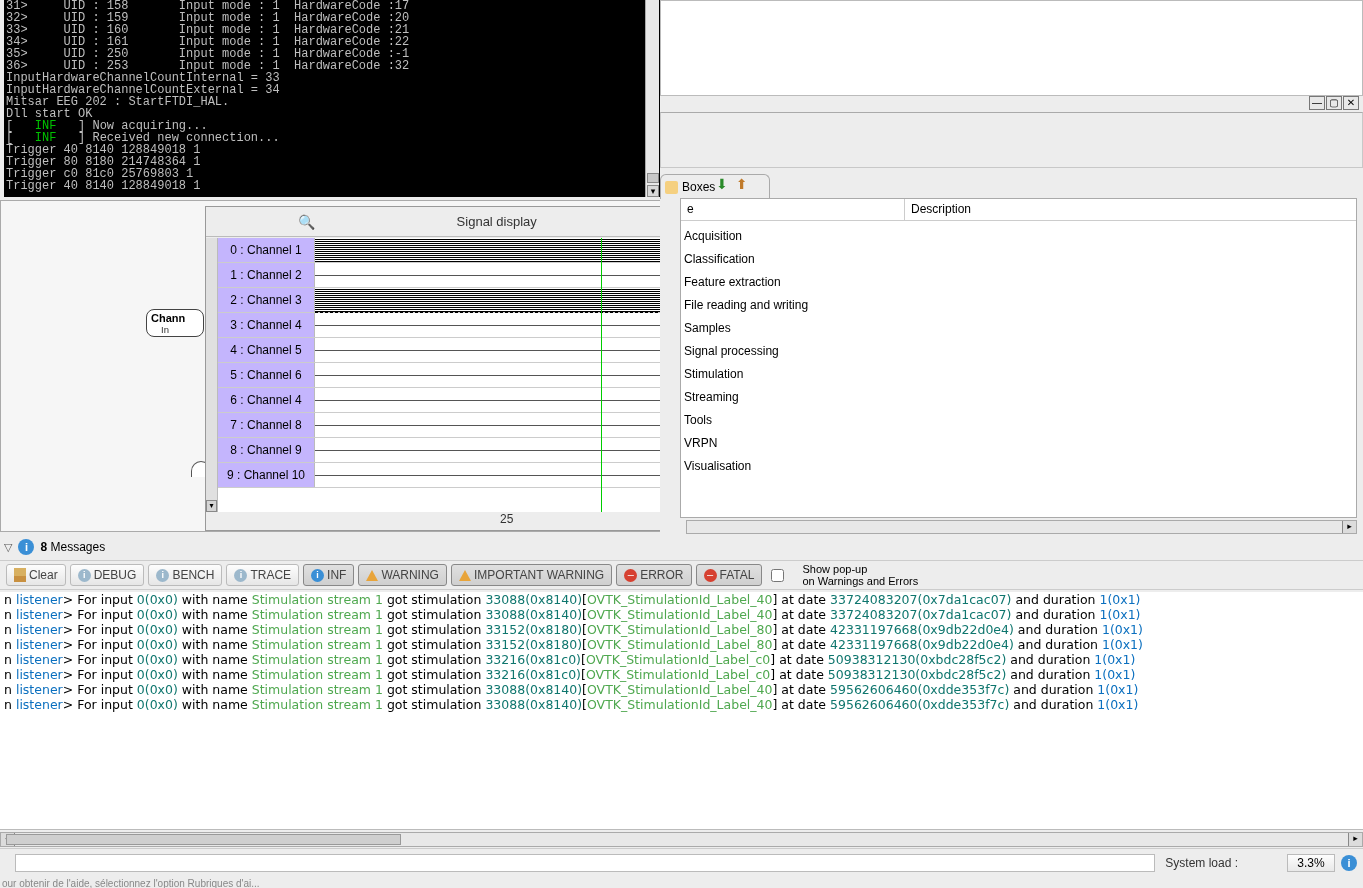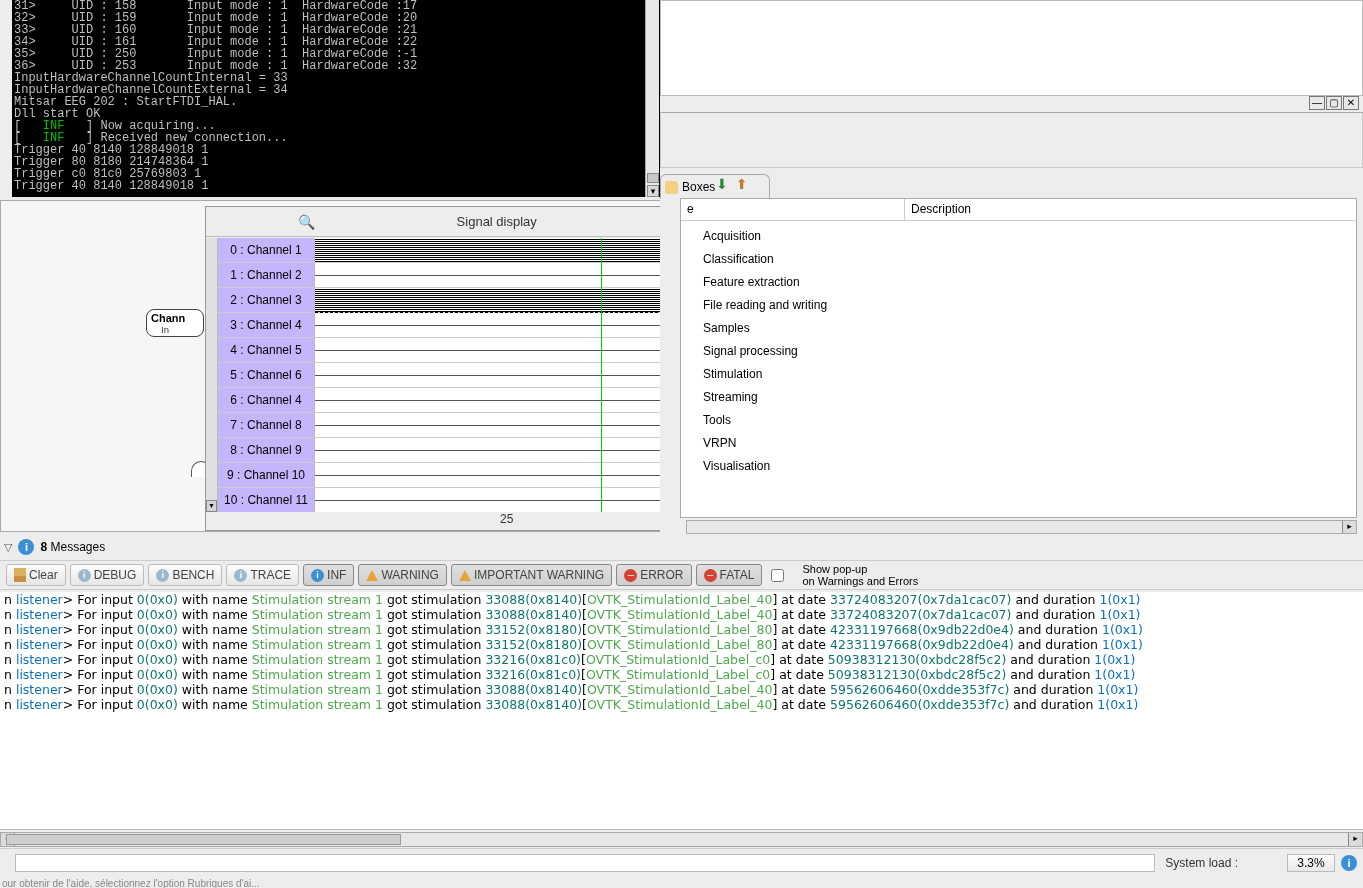--- a/index.html
+++ b/index.html
@@ -7,21 +7,21 @@
   font-family: -apple-system, BlinkMacSystemFont, "Segoe UI", Arial, sans-serif;
   font-size: 12px;
   background: #ededed;
   width: 1363px;
   height: 888px;
   overflow: hidden;
   position: relative;
 }
 .console {
   position: absolute;
-  top: 0; left: 12px;
+  top: 0; left: 4px;
   width: 660px; height: 197px;
   background: #000;
   color: #bfbfbf;
   font-family: "Courier New", monospace;
   font-size: 12px;
   line-height: 12px;
   padding: 0 2px;
   overflow: hidden;
   white-space: pre;
 }
@@ -95,21 +95,21 @@
 .ar-down { color:#2a8a2a;}
 .ar-up { color:#c07a2a;}
 .tree-panel {
   position:absolute; top:198px; left:20px; right:6px; height:320px;
   background:#fff; border:1px solid #aaa;
 }
 .tree-header { display:flex; height:22px; border-bottom:1px solid #ccc;}
 .tree-header .col1 { width:224px; padding:3px 6px; border-right:1px solid #ccc;}
 .tree-header .col2 { flex:1; padding:3px 6px;}
 .tree-list { padding:3px 0;}
-.tree-item { height:23px; display:flex; align-items:center; padding-left:22px; cursor:default;}
+.tree-item { height:23px; display:flex; align-items:center; padding-left:3px; cursor:default;}
 
 .h-scroll { position:absolute; top:520px; left:686px; right:6px; height:14px; background:#e8e8e8; border:1px solid #aaa;}
 .h-scroll .harr { position:absolute; right:0; top:0; width:14px; height:12px; background:#dcdcdc; border-left:1px solid #888; text-align:center; font-size:9px;}
 
 .msg-header {
   position:absolute; top:536px; left:0; right:0; height:22px;
   background:#ededed; display:flex; align-items:center; padding-left:4px; gap:6px;
 }
 .msg-header .chev { font-size:11px; color:#555;}
 .info-ico { width:16px; height:16px; background:#3a8fd6; border-radius:50%; color:#fff; text-align:center; line-height:16px; font-size:11px; font-weight:bold;}
@@ -221,24 +221,20 @@
       <div class="ch-row">
         <div class="ch-label">7 : Channel 8</div>
         <div class="ch-wave line"></div>
       </div>
       <div class="ch-row">
         <div class="ch-label">8 : Channel 9</div>
         <div class="ch-wave line"></div>
       </div>
       <div class="ch-row">
         <div class="ch-label">9 : Channel 10</div>
-        <div class="ch-wave line"></div>
-      </div>
-      <div class="ch-row">
-        <div class="ch-label">10 : Channel 11</div>
         <div class="ch-wave line"></div>
       </div>
     </div>
   <div class="cursor-line"></div>
   <div class="xaxis">
       <span>25</span>
     </div>
 </div>
 
 <div class="right-area">

